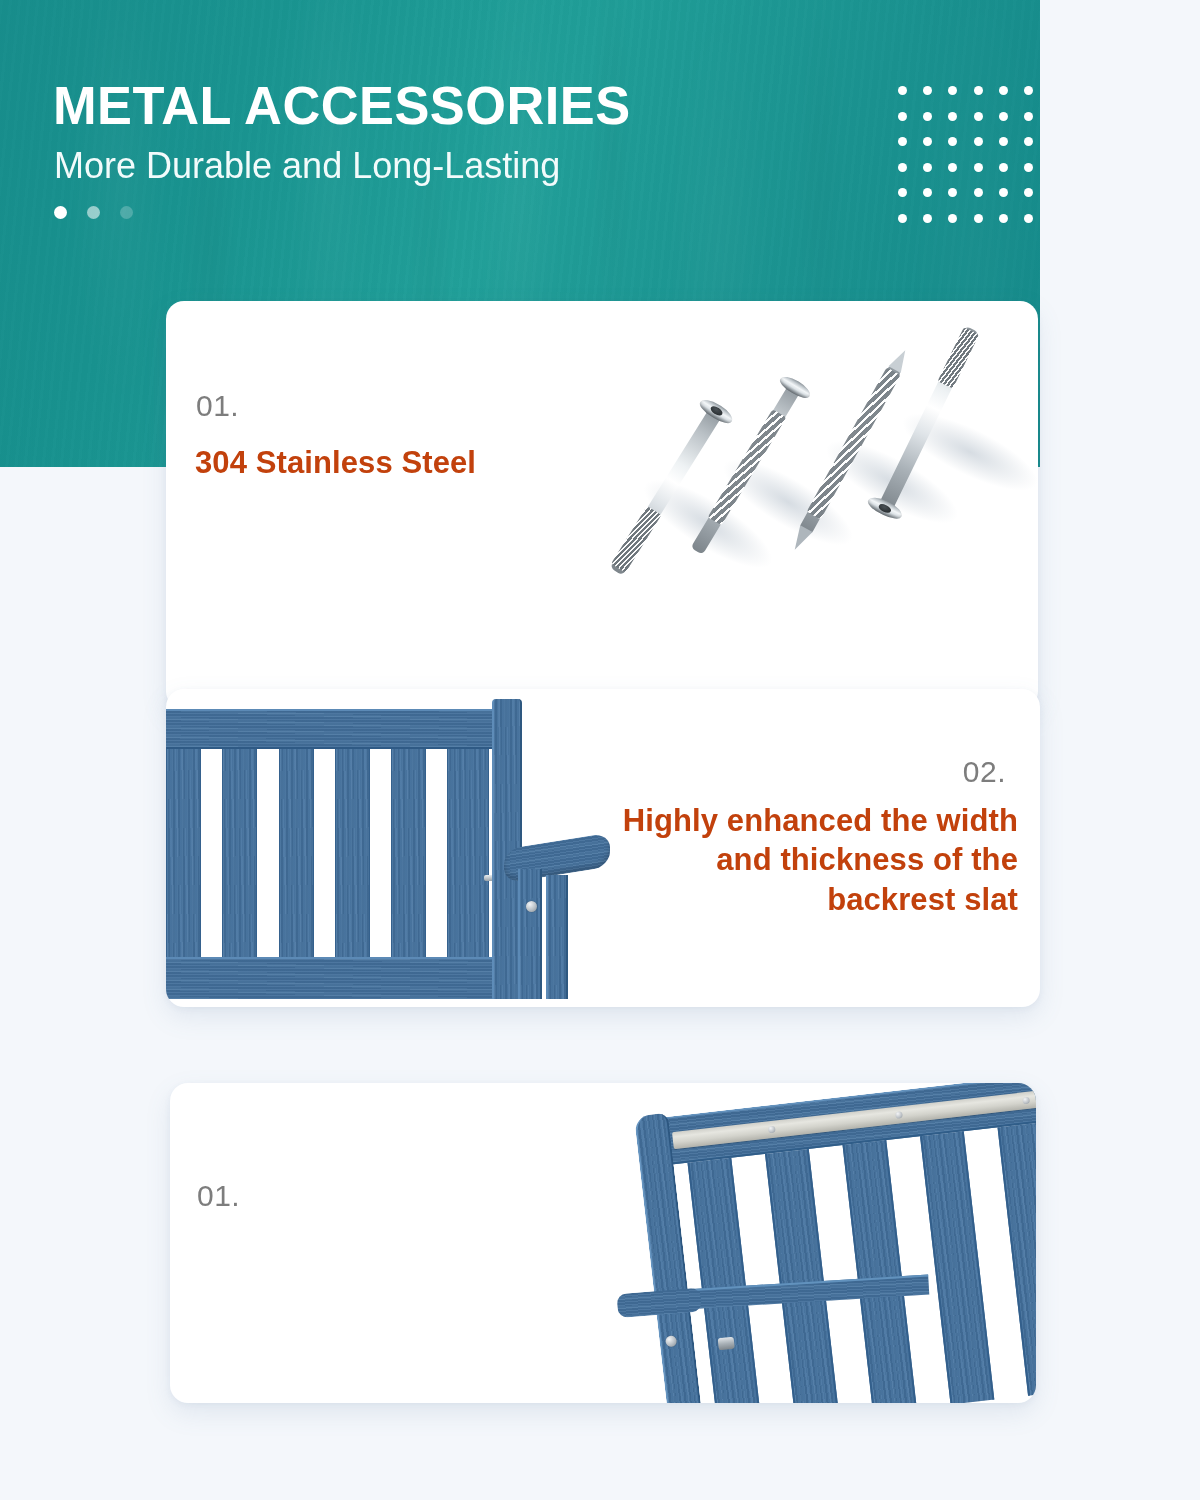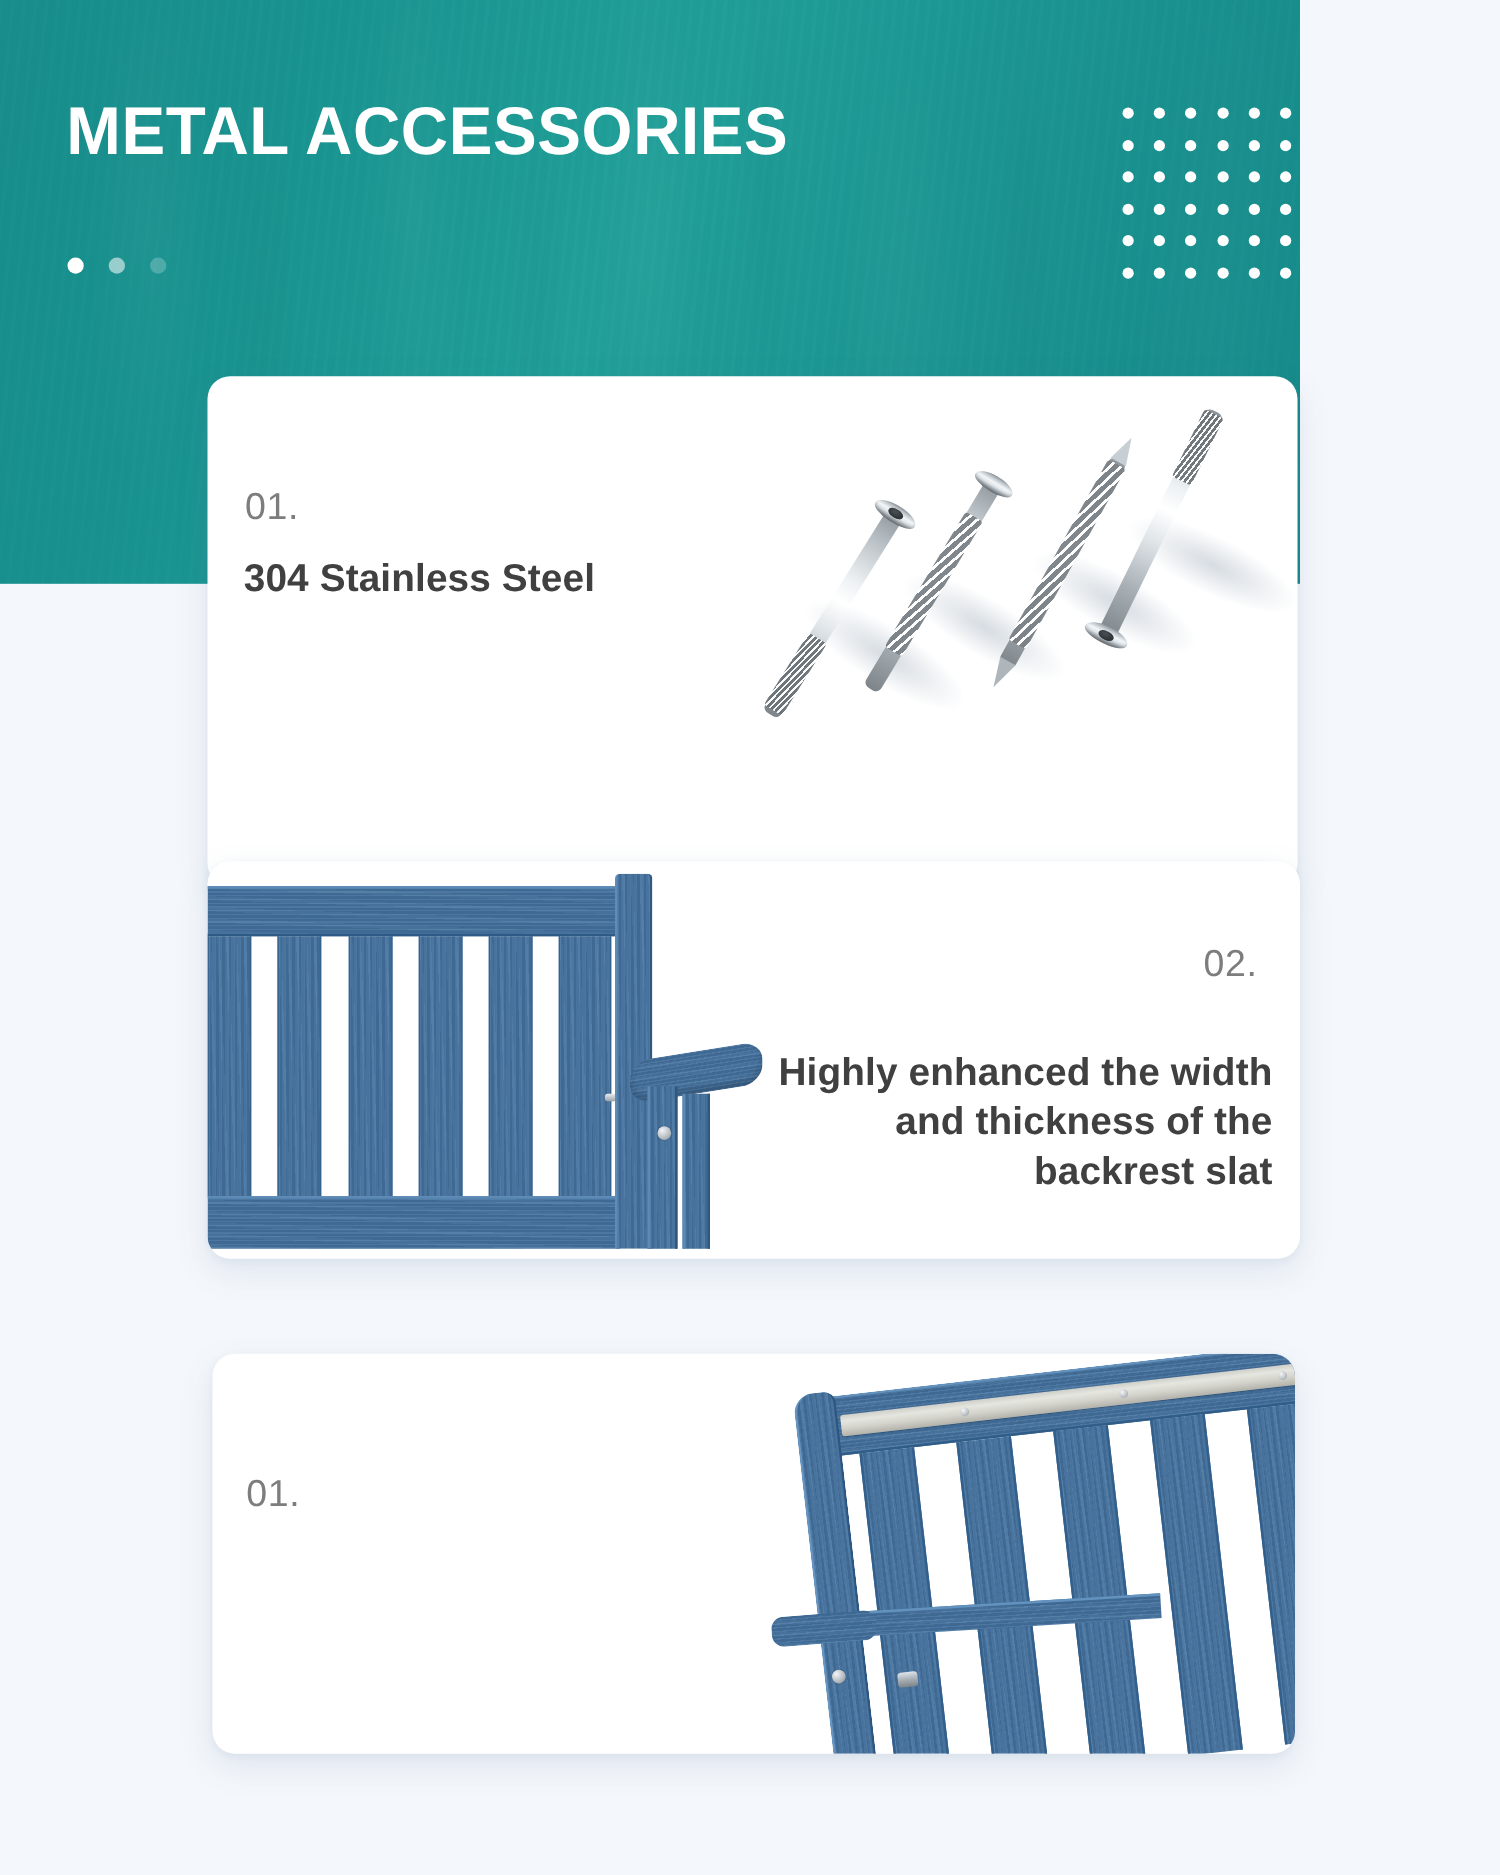--- a/index.html
+++ b/index.html
@@ -121,32 +121,32 @@
     font-size: 30px;
     font-weight: 400;
     color: #7d7d7d;
     letter-spacing: .5px;
     line-height: 1;
   }
   .headline {
     position: absolute;
     font-size: 31px;
     font-weight: 700;
-    color: #404040;
+    color: #c2410c;
     line-height: 1.27;
     letter-spacing: .1px;
   }
 
   
   #card1 .num      { left: 30px; top: 90px; }
   #card1 .headline { left: 29px; top: 142px; white-space: nowrap; }
 
   
   #card2 .num      { right: 34px; top: 68px; }
-  #card2 .headline { right: 22px; top: 112px; text-align: right; width: 420px; margin-top: 37px; }
+  #card2 .headline { right: 22px; top: 112px; text-align: right; width: 420px; }
 
   
   #card3 .num      { left: 27px; top: 98px; }
   #card3 .headline { left: 26px; top: 150px; width: 400px; }
 
   
   .screws { position: absolute; left: 455px; top: 0; width: 417px; height: 316px; }
   .screw { position: absolute; transform-origin: 50% 50%; }
   .screw .shank {
     position: absolute; left: 0; top: 0;
@@ -321,20 +321,21 @@
 </style>
 </head>
 <body>
 
 <div class="header">
   <div class="header-texture"></div>
   <div class="header-veil"></div>
 
   <div class="header-inner">
     <div class="title">METAL ACCESSORIES</div>
+    <div class="subtitle">More Durable and Long-Lasting</div>
 
     <div class="pager">
       <span class="pager-dot d1"></span>
       <span class="pager-dot d2"></span>
       <span class="pager-dot d3"></span>
     </div>
 
     <div class="dot-grid" id="dotGrid">
         <i></i>
         <i></i>

